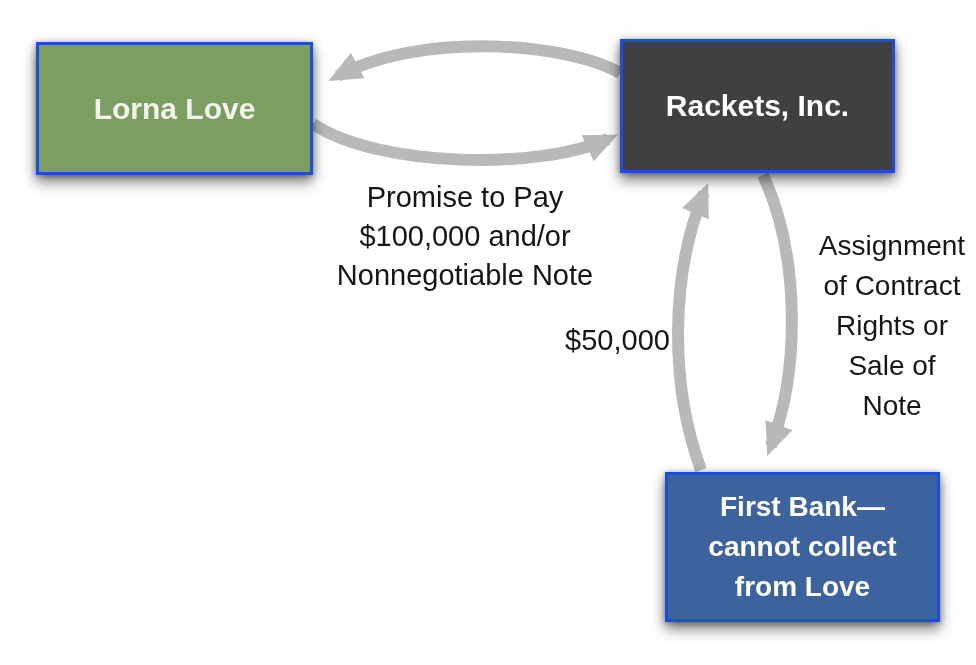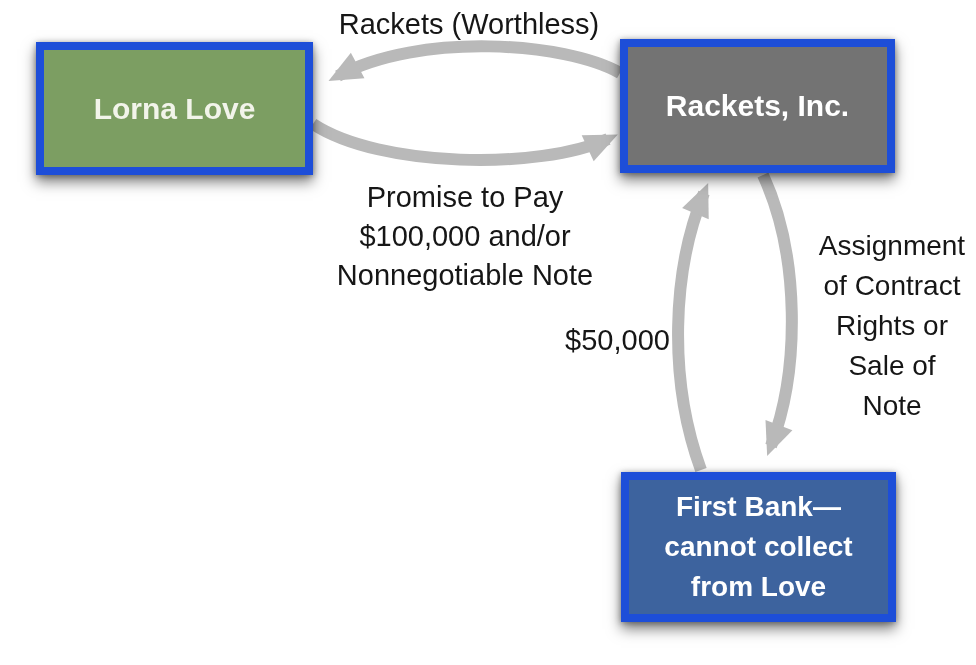--- a/index.html
+++ b/index.html
@@ -14,21 +14,21 @@
     width: 976px; height: 665px;
     background: #ffffff;
   }
   #arrows-layer {
     position: absolute; left: 0; top: 0;
     width: 976px; height: 665px;
   }
   .node {
     position: absolute;
     box-sizing: border-box;
-    border: 8px solid #1d4ed8;
+    border: 3px solid #1d4ed8;
     box-shadow: 0 7px 13px rgba(0,0,0,0.5), 0 1px 6px rgba(0,0,0,0.35);
     display: flex;
     align-items: center;
     justify-content: center;
     text-align: center;
     color: #ffffff;
     font-weight: bold;
     white-space: pre-line;
   }
   #node-lorna    { left: 36px;  top: 42px;  width: 277px; height: 133px; font-size: 30px; color: #f2f4ea; }
@@ -55,35 +55,34 @@
       <marker id="ah" viewBox="0 0 10 10" refX="7" refY="5" markerWidth="3" markerHeight="3" orient="auto" markerUnits="strokeWidth">
         <path d="M0.8,1 L10,5 L0.8,9 z" fill="#b9b9b9"></path>
       </marker>
     </defs>
     <path d="M620,73 C565,42 420,32 338,76" stroke-width="12" marker-end="url(#ah)" stroke="#b9b9b9"></path>
     <path d="M313,124 C380,168 540,170 608,139" stroke-width="12" marker-end="url(#ah)" stroke="#b9b9b9"></path>
     <path d="M701,470 C668,380 672,270 704,193" stroke-width="12" marker-end="url(#ah)" stroke="#b9b9b9"></path>
     <path d="M763,175 C800,255 800,370 771,446" stroke-width="12" marker-end="url(#ah)" stroke="#b9b9b9"></path>
   </svg>
 
-  <div class="edge-label" id="lbl-worthless">Rackets (Worthless)</div>
 
   <div class="edge-label" id="lbl-promise">Promise to Pay
 $100,000 and/or
 Nonnegotiable Note</div>
 
   <div class="edge-label" id="lbl-amount">$50,000</div>
 
   <div class="edge-label" id="lbl-assignment">Assignment
 of Contract
 Rights or
 Sale of
 Note</div>
 
   <div class="node" id="node-lorna" style="background-color: rgb(124, 158, 98);">Lorna Love</div>
 
-  <div class="node" id="node-rackets" style="background-color: #737373;">Rackets, Inc.</div>
+  <div class="node" id="node-rackets" style="background-color: #404040;">Rackets, Inc.</div>
 
-  <div class="node" id="node-bank" style="background-color: rgb(61, 99, 158);">First Bank—
+  <div class="node" id="node-bank" style="background-color: rgb(61, 99, 158); margin-left: 44px;">First Bank—
 cannot collect
 from Love</div>
 
 </div>
 
 </body></html>

